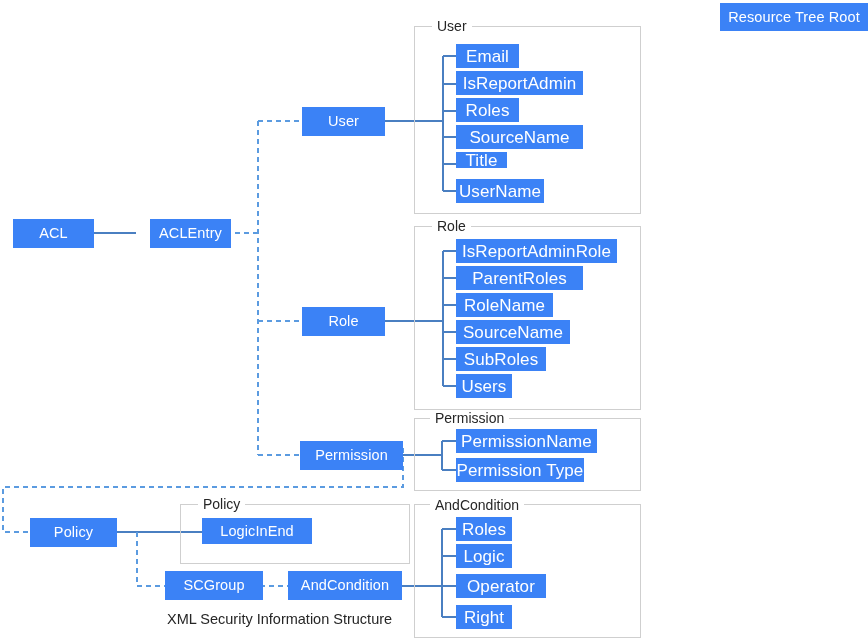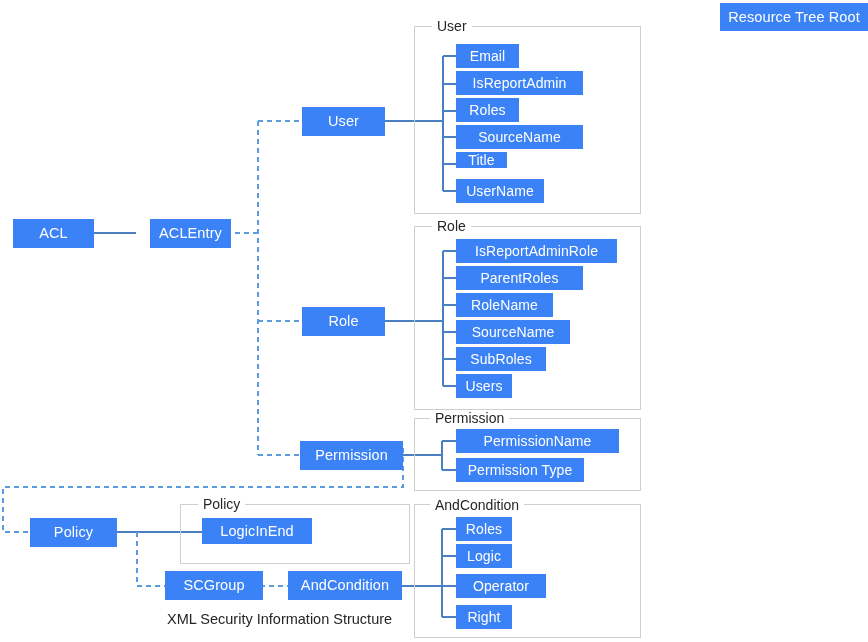--- a/index.html
+++ b/index.html
@@ -35,21 +35,21 @@
     line-height: 1;
     display: flex;
     align-items: center;
     justify-content: center;
     letter-spacing: 0.1px;
     box-sizing: border-box;
     white-space: nowrap;
     z-index: 3;
   }
   .node.small {
-    font-size: 14px;
+    font-size: 17px;
   }
   .group {
     position: absolute;
     border: 1px solid #cfcfcf;
     box-sizing: border-box;
     background: transparent;
     z-index: 1;
   }
   .group-label {
     position: absolute;
@@ -190,21 +190,21 @@
   <div class="node small" style="left:456px; top:152px; width:51px; height:16px;">Title</div>
   <div class="node small" style="left:456px; top:179px; width:88px; height:24px;">UserName</div>
 
   <div class="node small" style="left:456px; top:239px; width:161px; height:24px;">IsReportAdminRole</div>
   <div class="node small" style="left:456px; top:266px; width:127px; height:24px;">ParentRoles</div>
   <div class="node small" style="left:456px; top:293px; width:97px; height:24px;">RoleName</div>
   <div class="node small" style="left:456px; top:320px; width:114px; height:24px;">SourceName</div>
   <div class="node small" style="left:456px; top:347px; width:90px; height:24px;">SubRoles</div>
   <div class="node small" style="left:456px; top:374px; width:56px; height:24px;">Users</div>
 
-  <div class="node small" style="left:456px; top:429px; width:163px; height:24px;">PermissionName</div>
+  <div class="node small" style="left:456px; top:429px; width:141px; height:24px;">PermissionName</div>
   <div class="node small" style="left:456px; top:458px; width:128px; height:24px;">Permission Type</div>
 
   <div class="node small" style="left:456px; top:517px; width:56px; height:24px;">Roles</div>
   <div class="node small" style="left:456px; top:544px; width:56px; height:24px;">Logic</div>
   <div class="node small" style="left:456px; top:574px; width:90px; height:24px;">Operator</div>
   <div class="node small" style="left:456px; top:605px; width:56px; height:24px;">Right</div>
 
   <div class="node" style="left:202px; top:518px; width:110px; height:26px;">LogicInEnd</div>
 
   <div class="caption" style="left:167px; top:612px;">XML Security Information Structure</div>

